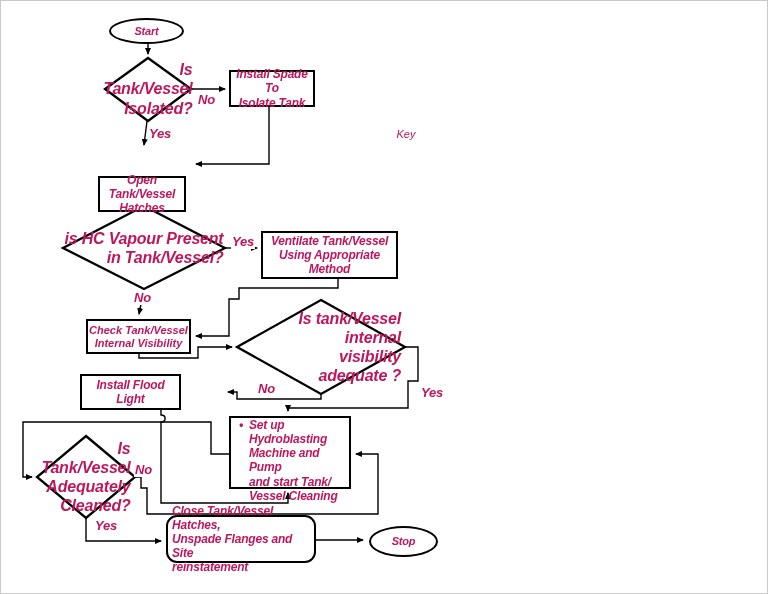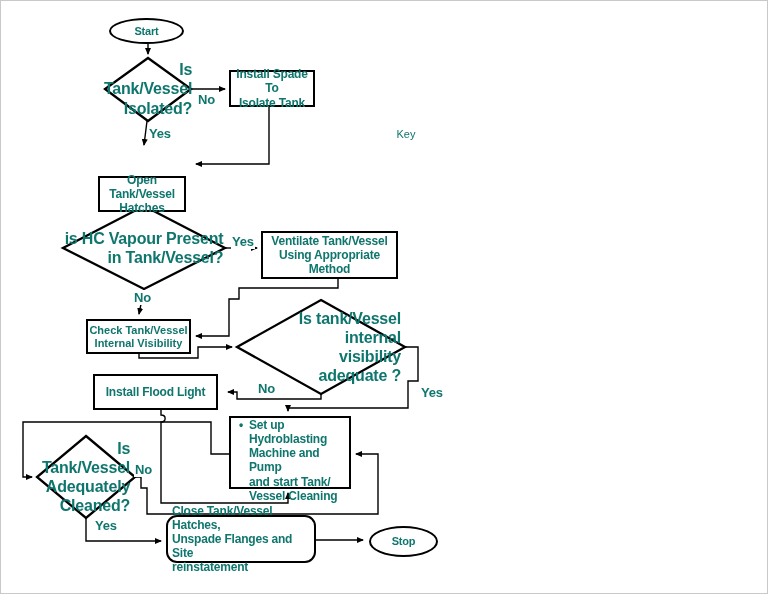--- a/index.html
+++ b/index.html
@@ -1,19 +1,19 @@
 <!DOCTYPE html>
 <html><head>
 <meta charset="utf-8">
 <style>
   html,body{margin:0;padding:0;background:#ffffff;}
   #canvas{
     position:relative;width:766px;height:592px;background:#ffffff;
     border:1px solid #c9c9c9;overflow:hidden;
-    font-family:"Liberation Sans",sans-serif;color:#0f766e;
+    font-family:"Liberation Sans",sans-serif;color:#be185d;font-style:italic;
   }
   #wires{position:absolute;left:0;top:0;width:768px;height:594px;}
   .node{
     position:absolute;display:flex;align-items:center;justify-content:center;
     background:#ffffff;border:2px solid #000000;box-sizing:border-box;
     font-weight:bold;font-size:12px;line-height:1.18;letter-spacing:-0.2px;
     text-align:center;white-space:pre-line;
   }
   .oval{border-radius:50%;font-size:11px;}
   .dtext{
@@ -73,21 +73,21 @@
   <div class="node oval" style="left:368px;top:525px;width:69px;height:31px;">Stop</div>
 
   <div class="node" style="left:228px;top:69px;width:86px;height:37px;">Install Spade To
 Isolate Tank</div>
   <div class="node" style="left:97px;top:148px;width:88px;height:36px;margin-top:27px;">Open Tank/Vessel
 Hatches</div>
   <div class="node" style="left:260px;top:230px;width:137px;height:48px;">Ventilate Tank/Vessel
 Using Appropriate Method</div>
   <div class="node" style="left:85px;top:318px;width:105px;height:35px;font-size:11px;letter-spacing:0;">Check Tank/Vessel
 Internal Visibility</div>
-  <div class="node" style="left:92px;top:373px;width:125px;height:36px;">Install Flood Light</div>
+  <div class="node" style="left:79px;top:373px;width:101px;height:36px;">Install Flood Light</div>
   <div class="node leftalign bullet-row" style="left:228px;top:415px;width:122px;height:73px;">
     <span>•</span>
     <span style="white-space:pre-line;">Set up Hydroblasting
 Machine and Pump
 and start Tank/
 Vessel Cleaning</span>
   </div>
   <div class="node leftalign" style="left:165px;top:514px;width:150px;height:48px;padding-left:4px;border-radius:11px;">Close Tank/Vessel Hatches,
 Unspade Flanges and Site
 reinstatement</div>

